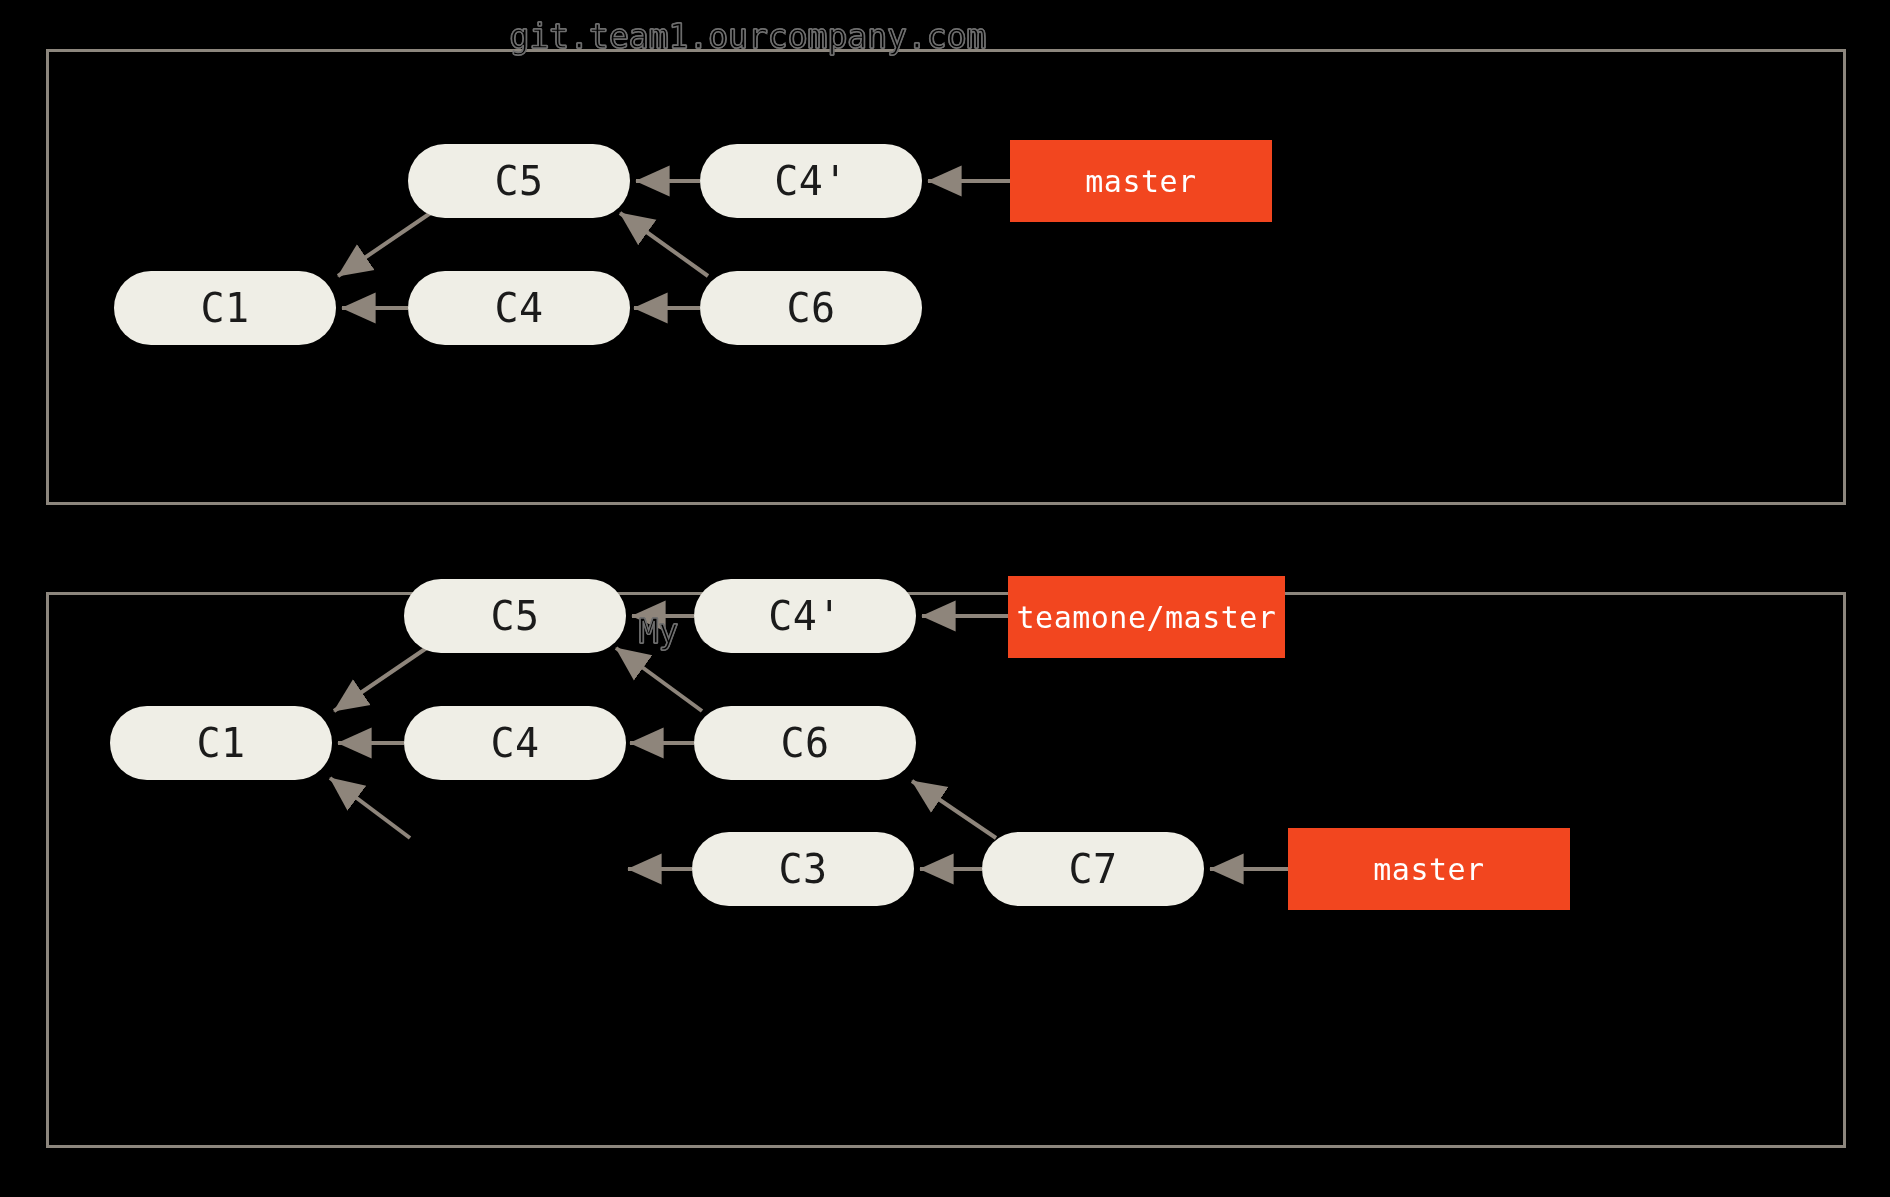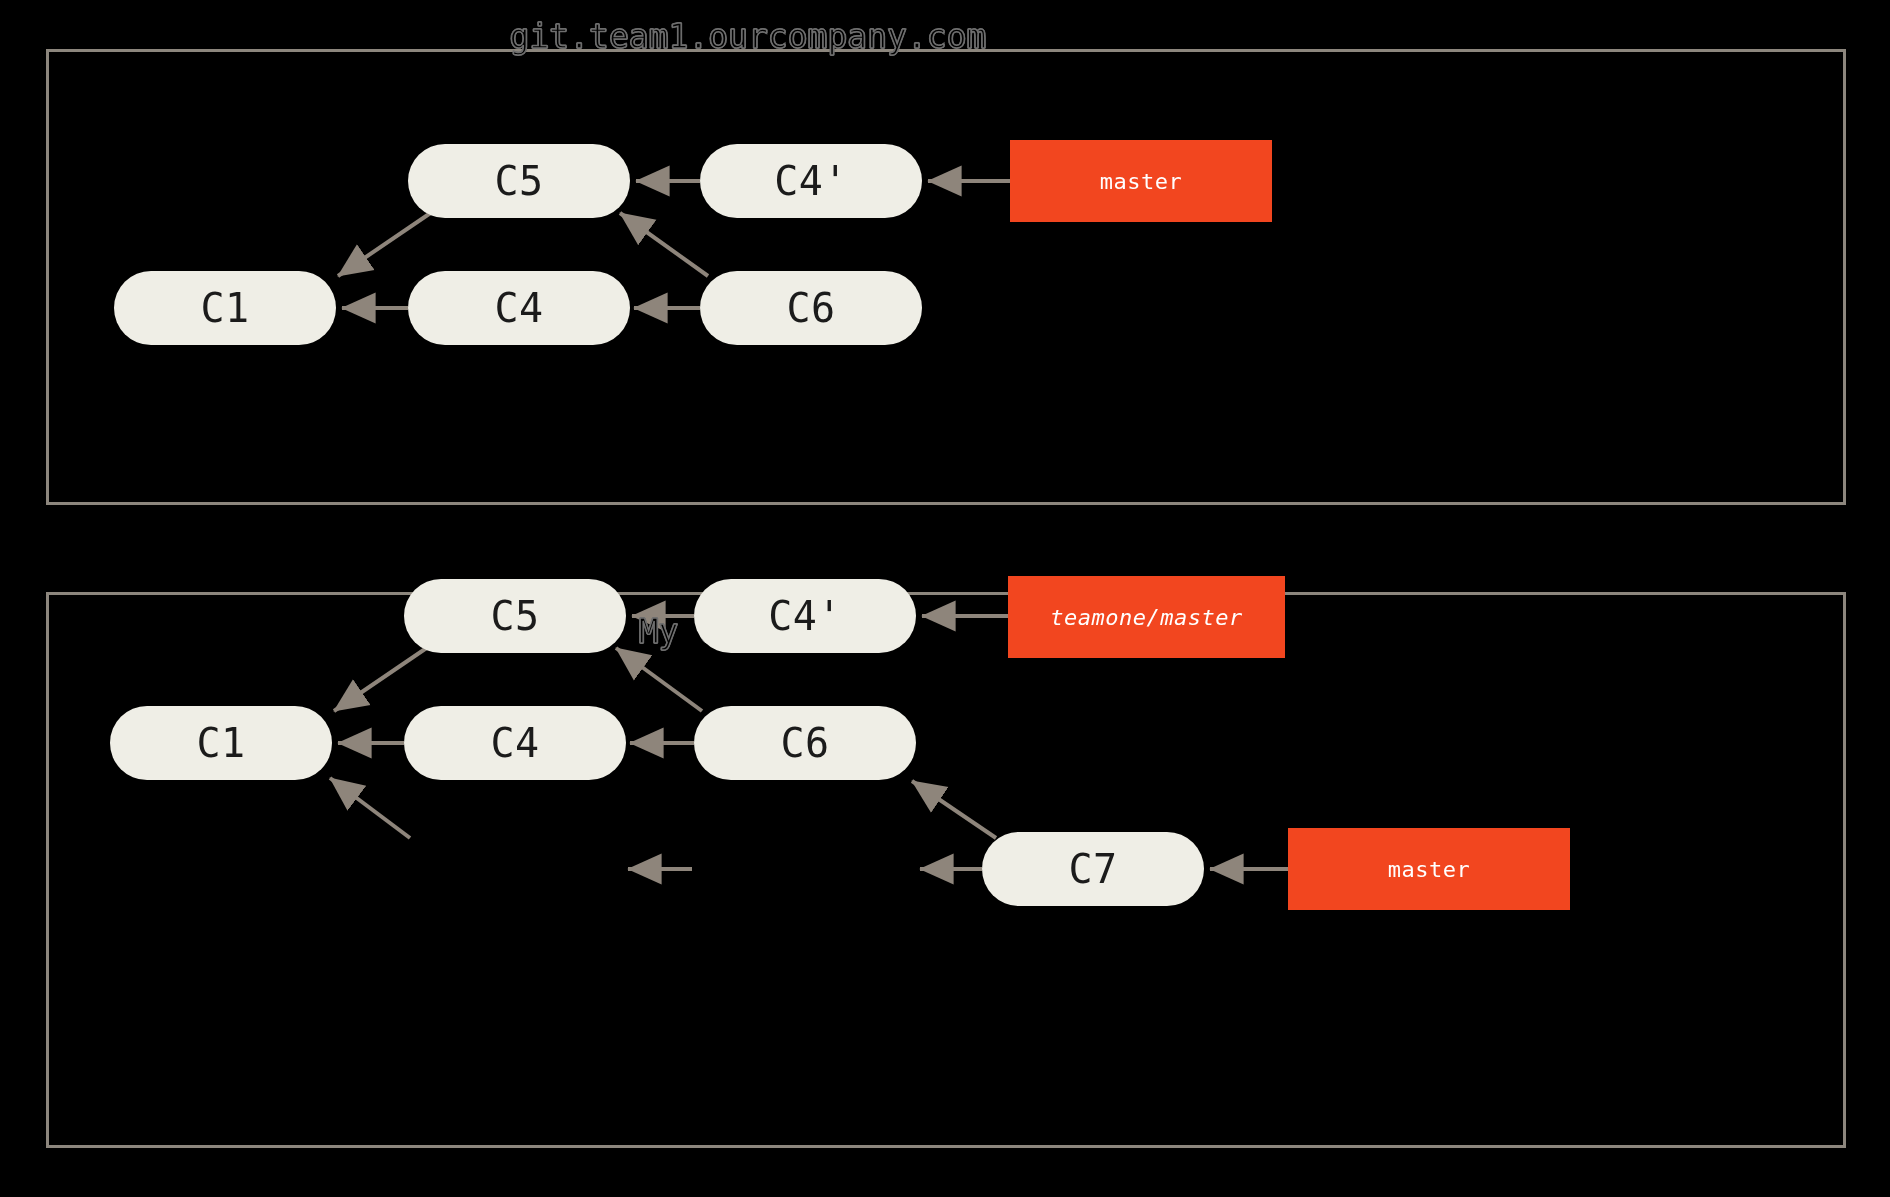--- a/index.html
+++ b/index.html
@@ -74,21 +74,21 @@
   }
 
   
   .refbox {
     position: absolute;
     background: #f2461f;
     display: flex;
     align-items: center;
     justify-content: center;
     color: #ffffff;
-    font-size: 22px;
+    font-size: 30px;
     letter-spacing: 0.5px;
     box-sizing: border-box;
     white-space: pre;
   }
 </style>
 </head>
 <body>
 
 <div id="stage">
 
@@ -170,24 +170,27 @@
   </div>
   <div class="commit" style="left:110px; top:706px; width:222px; height:74px;">
     <span>C1</span>
   </div>
   <div class="commit" style="left:404px; top:706px; width:222px; height:74px;">
     <span>C4</span>
   </div>
   <div class="commit" style="left:694px; top:706px; width:222px; height:74px;">
     <span>C6</span>
   </div>
+  <div class="commit" style="left:692px; top:832px; width:222px; height:74px;">
+    <span>C3</span>
+  </div>
   <div class="commit" style="left:982px; top:832px; width:222px; height:74px;">
     <span>C7</span>
   </div>
 
-  <div class="refbox" style="left:1008px; top:576px; width:277px; height:82px;font-style:italic;">
+  <div class="refbox" style="left:1008px; top:576px; width:277px; height:82px;">
     <span>teamone/master</span>
   </div>
   <div class="refbox" style="left:1288px; top:828px; width:282px; height:82px;">
     <span>master</span>
   </div>
 
 </div>
 
 </body></html>

